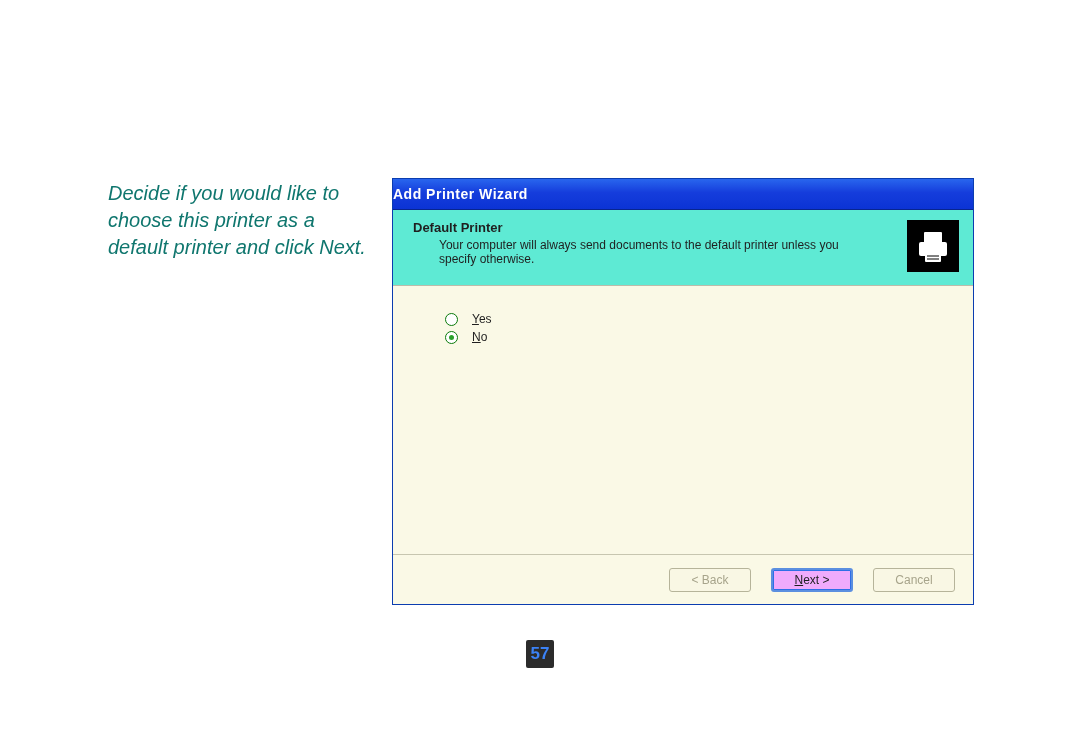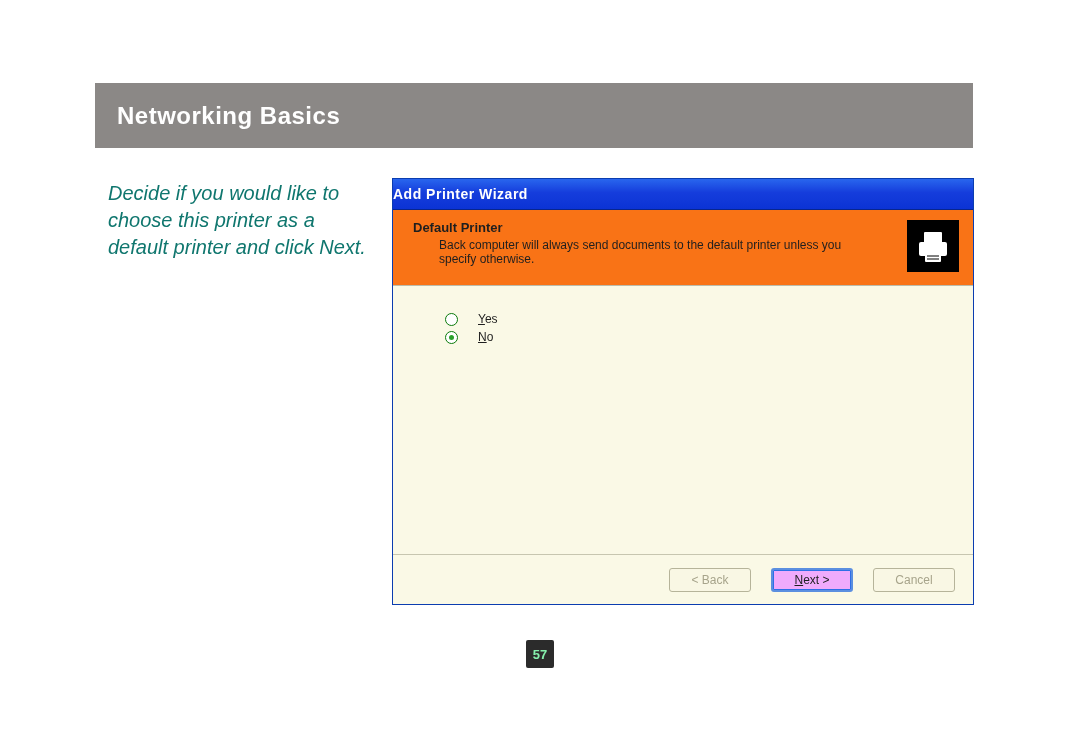--- a/index.html
+++ b/index.html
@@ -58,21 +58,21 @@
     background: linear-gradient(to bottom, #2966ee 0%, #153ddc 45%, #0b33d4 100%);
     color: #ffffff;
     font-size: 14px;
     font-weight: bold;
     display: flex;
     align-items: center;
     letter-spacing: 0.5px;
     border-bottom: 1px solid #07258f;
   }
   .dialog-header {
-    background: #f97316;
+    background: #5eead4;
     height: 76px;
     border-bottom: 1px solid #bcbcaa;
     position: relative;
     box-sizing: border-box;
     padding: 10px 16px 0 20px;
   }
   .dh-title {
     font-size: 13px;
     font-weight: bold;
     color: #1f1f1f;
@@ -101,21 +101,21 @@
     height: 268px;
     padding: 22px 20px 0 46px;
     box-sizing: border-box;
     font-size: 12px;
     color: #1f1f1f;
   }
   .question { margin-bottom: 12px; }
   .radio-row {
     display: flex;
     align-items: center;
-    gap: 20px;
+    gap: 14px;
     margin: 4px 0 4px 6px;
   }
   .radio {
     width: 13px;
     height: 13px;
     border: 1px solid #0a7a0a;
     border-radius: 50%;
     box-sizing: border-box;
     display: inline-flex;
     align-items: center;
@@ -170,49 +170,46 @@
     background: #f0abfc;
   }
   .underline-first::first-letter { text-decoration: underline; }
   .page-badge {
     position: absolute;
     left: 526px;
     top: 640px;
     width: 28px;
     height: 28px;
     background: #2b2b2b;
-    color: #86efac;
-    font-size: 13px;
+    color: #3b82f6;
+    font-size: 17px;
     font-weight: bold;
     display: flex;
     align-items: center;
     justify-content: center;
     border-radius: 2px;
   }
 </style>
 </head>
 <body>
 
 <div class="page">
 
-  <div class="header-band">
-    <span class="header-title">Networking Basics</span>
-  </div>
 
   <div class="instruction">Decide if you would like to choose this printer as a default printer and click Next.</div>
 
   <div class="dialog">
 
     <div class="titlebar">
       <span>Add Printer Wizard</span>
     </div>
 
     <div class="dialog-header">
       <div class="dh-title">Default Printer</div>
-      <div class="dh-sub">Back computer will always send documents to the default printer unless you specify otherwise.</div>
+      <div class="dh-sub">Your computer will always send documents to the default printer unless you specify otherwise.</div>
       <div class="icon-box">
         <svg width="40" height="40" viewBox="0 0 40 40">
           <rect x="6" y="16" width="28" height="14" rx="2" fill="#ffffff"></rect>
           <rect x="11" y="6" width="18" height="12" rx="1" fill="#ffffff"></rect>
           <rect x="12" y="26" width="16" height="10" rx="1" fill="#ffffff"></rect>
           <line x1="14" y1="30" x2="26" y2="30" stroke="#000000" stroke-width="1"></line>
           <line x1="14" y1="33" x2="26" y2="33" stroke="#000000" stroke-width="1"></line>
         </svg>
       </div>
     </div>

